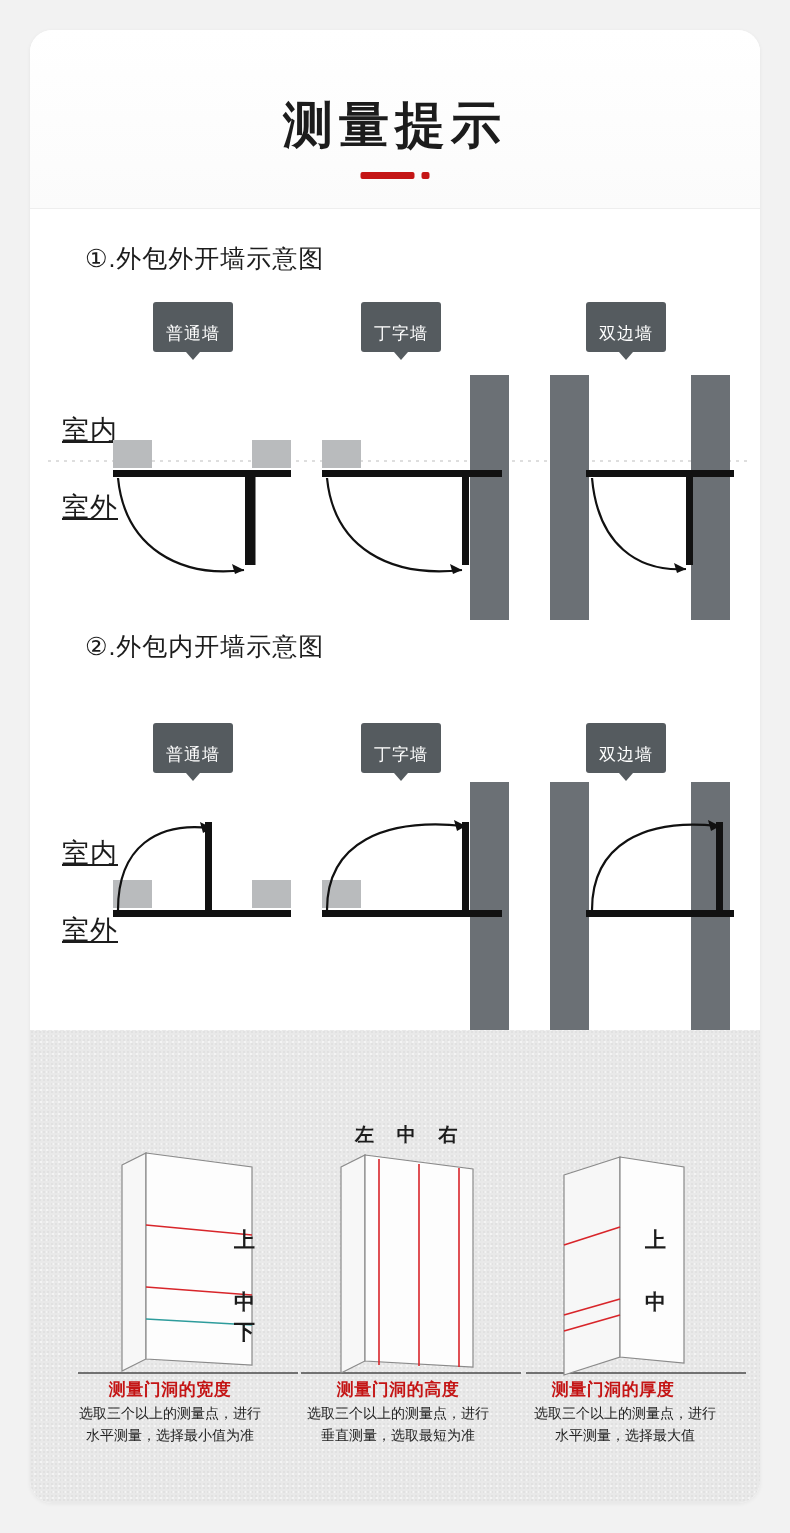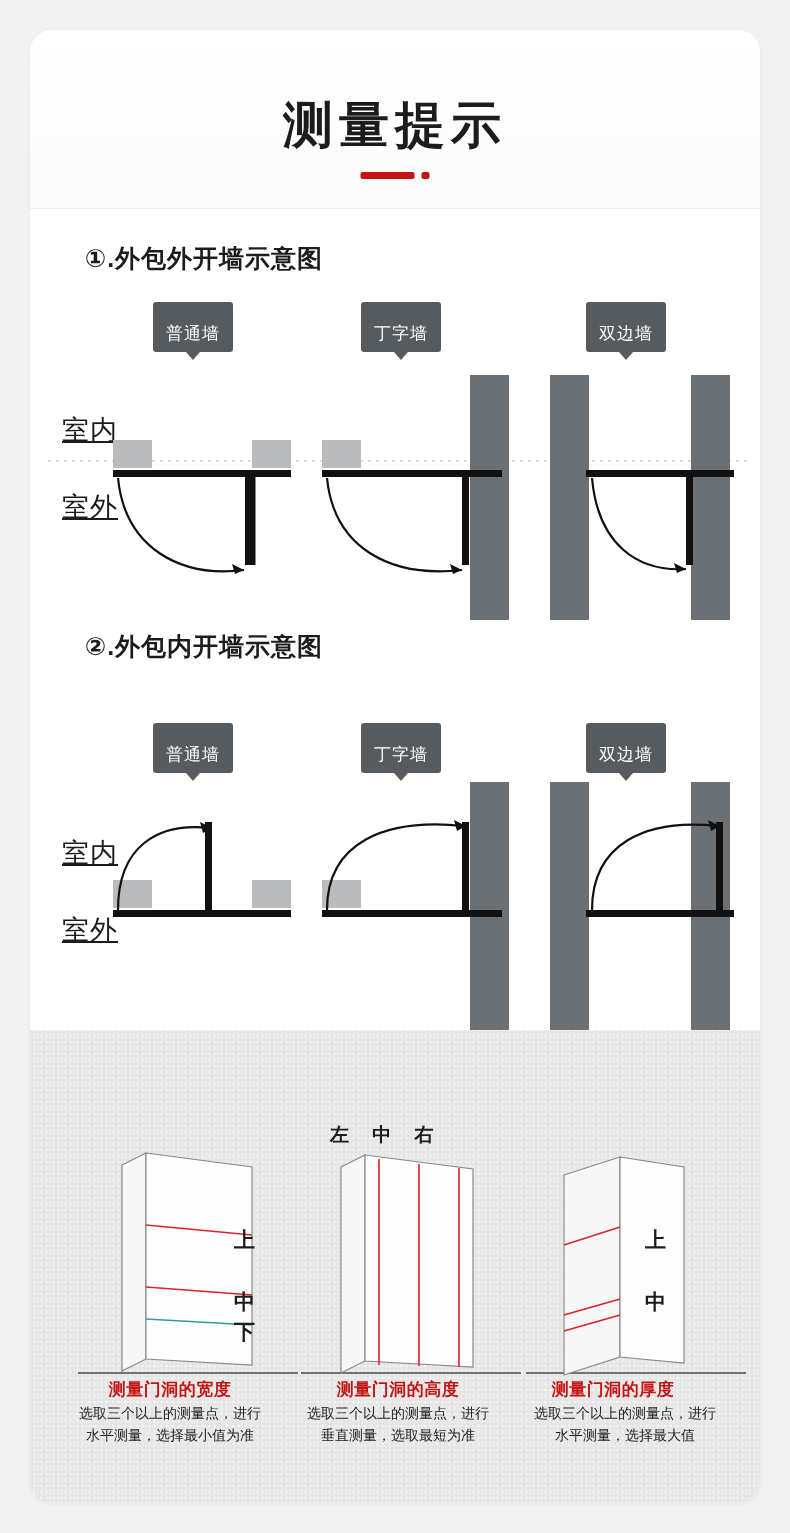--- a/index.html
+++ b/index.html
@@ -26,21 +26,21 @@
   }
   .rule{
     position:absolute;top:142px;left:50%;transform:translateX(-50%);
     display:flex;align-items:center;gap:7px;
   }
   .rule .bar{width:54px;height:7px;background:#c41515;border-radius:2px;}
   .rule .dot{width:8px;height:7px;background:#c41515;border-radius:2px;}
 
   
   .sec-h{
-    position:absolute;font-size:25px;font-weight:bold;color:#1c1c1c;letter-spacing:1px;
+    position:absolute;font-size:25px;font-weight:normal;color:#1c1c1c;letter-spacing:1px;
   }
 
   
   .pill{
     position:absolute;background:#555b5f;color:#ffffff;font-size:17px;
     padding:20px 13px 7px 13px;border-radius:3px;white-space:nowrap;letter-spacing:1px;
   }
   .pill .tail{
     position:absolute;left:50%;margin-left:-7px;bottom:-8px;width:0;height:0;
     border-left:7px solid transparent;border-right:7px solid transparent;
@@ -184,21 +184,21 @@
       <rect x="556" y="150" width="148" height="7" fill="#111"></rect>
       <rect x="686" y="62" width="7" height="92" fill="#111"></rect>
       <path d="M562 150 C562 84 615 58 688 66" stroke="#111" stroke-width="2.2" fill="none"></path>
       <polygon points="690,66 678,60 681,71" fill="#111"></polygon>
     </g>
   </svg>
 
   <div class="panel3"></div>
 
 
-  <div class="lr-label" style="left:300px;top:1092px;">左 中 右</div>
+  <div class="lr-label" style="left:325px;top:1092px;font-family:Liberation Serif, serif;">左 中 右</div>
 
   <svg width="230" height="260" viewBox="0 0 230 260" style="position:absolute;left:42px;top:1105px;">
     <line x1="6" y1="238" x2="226" y2="238" stroke="#4a4a4a" stroke-width="1.4"></line>
     <polygon points="50,30 74,18 74,224 50,236" fill="#f7f7f7" stroke="#8a8a8a" stroke-width="1.2"></polygon>
     <polygon points="74,18 180,32 180,230 74,224" fill="#fdfdfd" stroke="#8a8a8a" stroke-width="1.2"></polygon>
     <line x1="74" y1="90" x2="180" y2="100" stroke="#d8252a" stroke-width="1.6"></line>
     <line x1="74" y1="152" x2="180" y2="160" stroke="#d8252a" stroke-width="1.6"></line>
     <line x1="74" y1="184" x2="180" y2="190" stroke="#2e9c9c" stroke-width="1.6"></line>
   </svg>
   <div style="position:absolute;left:204px;top:1196px;font-size:21px;color:#1c1c1c;font-weight:bold;">上</div>

